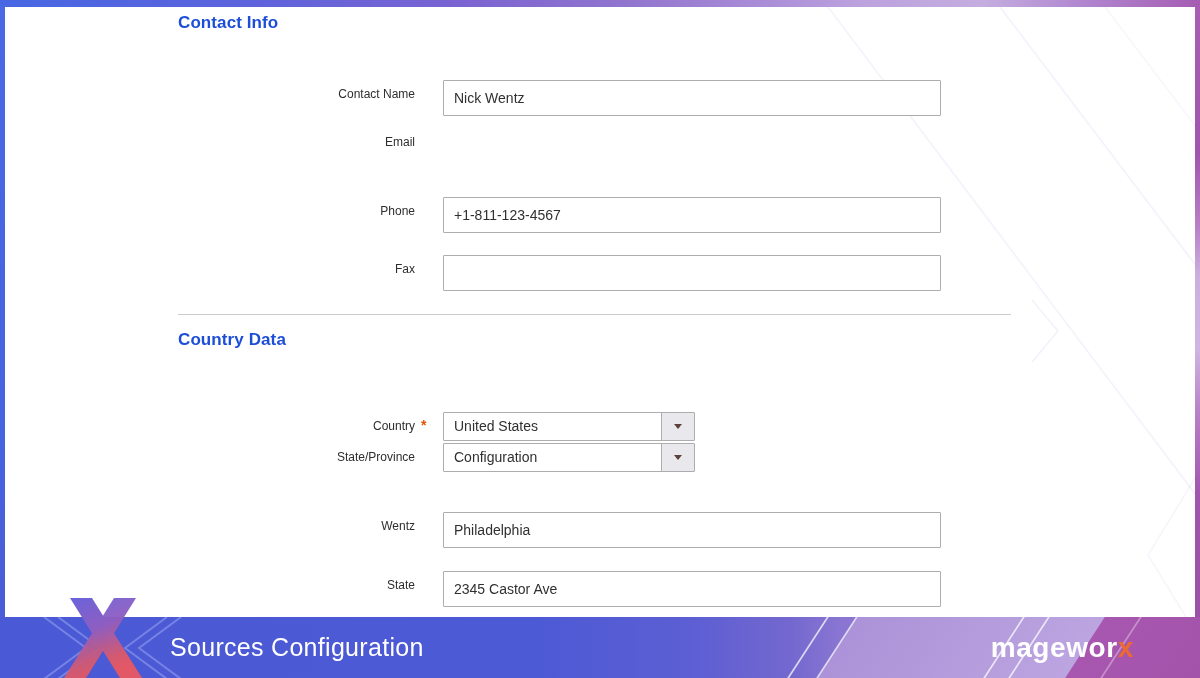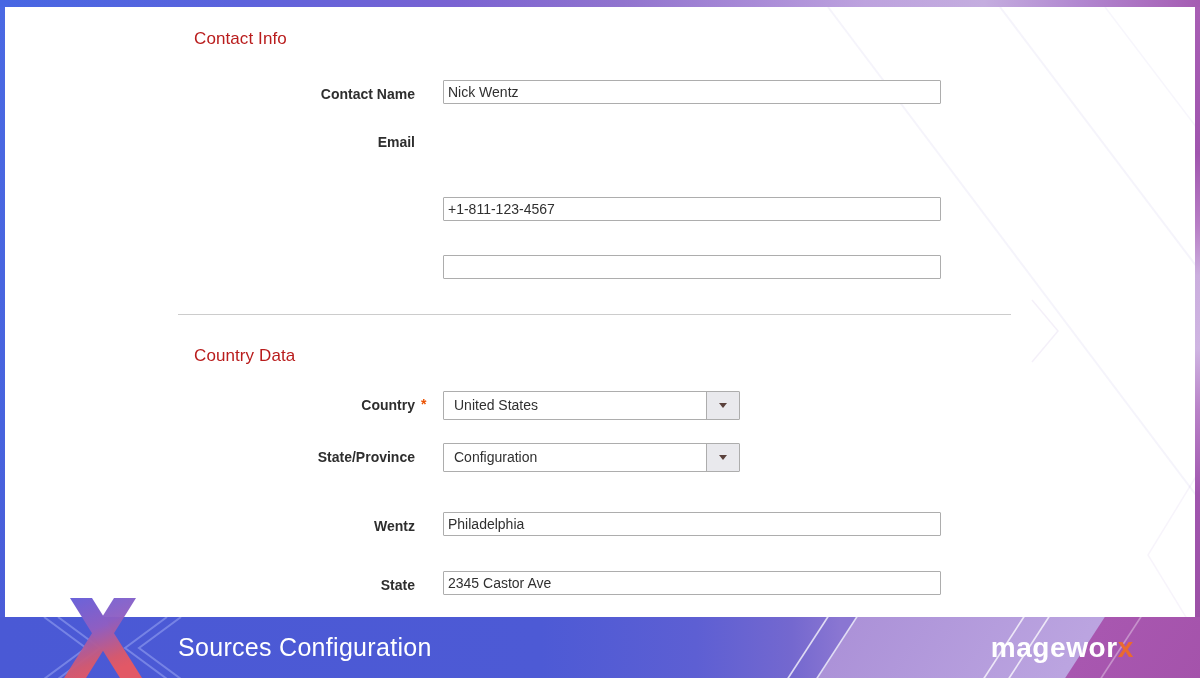--- a/index.html
+++ b/index.html
@@ -25,40 +25,40 @@
     background:linear-gradient(180deg,#a85eb4 0%,#a055ae 24%,#b87fc6 36%,#cbaede 44%,
                #cfb5e2 56%,#b982c8 66%,#a055ae 80%,#9c50a6 100%);
   }
 
   
   .bg-lines { position:absolute; top:0; left:0; z-index:0; pointer-events:none; }
 
   
   .form { position:absolute; top:0; left:0; width:1200px; height:617px; z-index:1; }
   .sec-title {
-    position:absolute; left:178px; margin:16px;
-    font-size:17px; font-weight:400; color:#b91c1c; letter-spacing:0.1px;
+    position:absolute; left:178px; margin:0;
+    font-size:17px; font-weight:700; color:#1d4ed8; letter-spacing:0.1px;
   }
   .row { position:absolute; left:0; width:1200px; height:29px; }
   .flabel {
     position:absolute; left:178px; width:237px; text-align:right;
-    font-size:14px; font-weight:700; color:#2e2e2e; line-height:28px;
+    font-size:12px; font-weight:400; color:#2e2e2e; line-height:28px;
   }
   .req {
     position:absolute; left:421px; top:0; line-height:26px;
     color:#eb5202; font-size:14px; font-weight:600;
   }
   .finput {
-    position:absolute; left:443px; top:0; width:498px; height:24px;
+    position:absolute; left:443px; top:0; width:498px; height:36px;
     border:1px solid #adadad; border-radius:1px; background:#fff;
-    padding:0 4px; font-family:"Liberation Sans", sans-serif;
+    padding:0 10px; font-family:"Liberation Sans", sans-serif;
     font-size:14px; color:#303030; outline:none;
   }
   .fselect {
-    position:absolute; left:443px; top:0; width:297px; height:29px;
+    position:absolute; left:443px; top:0; width:252px; height:29px;
     border:1px solid #adadad; border-radius:1px; background:#fff;
     display:flex; align-items:stretch; cursor:pointer;
   }
   .sel-text {
     flex:1; font-size:14px; color:#303030; line-height:27px;
     padding:0 10px; white-space:nowrap; overflow:hidden;
   }
   .sel-btn {
     width:33px; background:#e9e9ed; border-left:1px solid #adadad;
     display:flex; align-items:center; justify-content:center;
@@ -82,21 +82,21 @@
   .band { position:absolute; top:-4px; bottom:-4px; transform:skewX(-33deg); }
   .band-light { left:838px; width:600px;
     background:linear-gradient(90deg,#ac92d8 0%,#bba4e0 40%,#c5b0e4 75%,#cbb6e6 100%); }
   .band-magenta { left:1085px; width:400px;
     background:linear-gradient(90deg,#a857b0 0%,#9d4ba1 100%); }
   .bline { position:absolute; top:-4px; bottom:-4px; width:2px;
     background:rgba(255,255,255,0.75); transform:skewX(-33deg); }
   .chev-svg { position:absolute; top:0; left:0; }
   .banner-title {
     position:absolute; left:170px; top:0; height:61px; line-height:61px;
-    font-size:25px; font-weight:400; color:#ffffff; letter-spacing:0.3px;margin-left:8px;
+    font-size:25px; font-weight:400; color:#ffffff; letter-spacing:0.3px;
   }
   .brand {
     position:absolute; right:66px; top:0; height:61px; line-height:62px;
     font-size:28px; font-weight:700; color:#ffffff; letter-spacing:0.6px;
   }
   .brand-x { color:#ea6a2f; }
 
   
   .xlogo { position:absolute; left:64px; top:598px; z-index:3; }
 </style>
@@ -124,32 +124,34 @@
     <div class="row" style="top:80px">
       <label class="flabel">Contact Name</label>
       <input class="finput" type="text" value="Nick Wentz" style="">
     </div>
 
     <div class="row" style="top:128px">
       <label class="flabel">Email</label>
     </div>
 
     <div class="row" style="top:197px">
+      <label class="flabel">Phone</label>
       <input class="finput" type="text" value="+1-811-123-4567" style="">
     </div>
 
     <div class="row" style="top:255px">
+      <label class="flabel">Fax</label>
       <input class="finput" type="text" value="" style="">
     </div>
 
     <div class="divider"></div>
 
     <h2 class="sec-title" style="top:330px">Country Data</h2>
 
-    <div class="row" style="top:391px">
+    <div class="row" style="top:412px">
       <label class="flabel">Country</label>
       <span class="req">*</span>
       <div class="fselect">
         <span class="sel-text">United States</span>
         <span class="sel-btn">
           <i class="caret"></i>
         </span>
       </div>
     </div>
 

